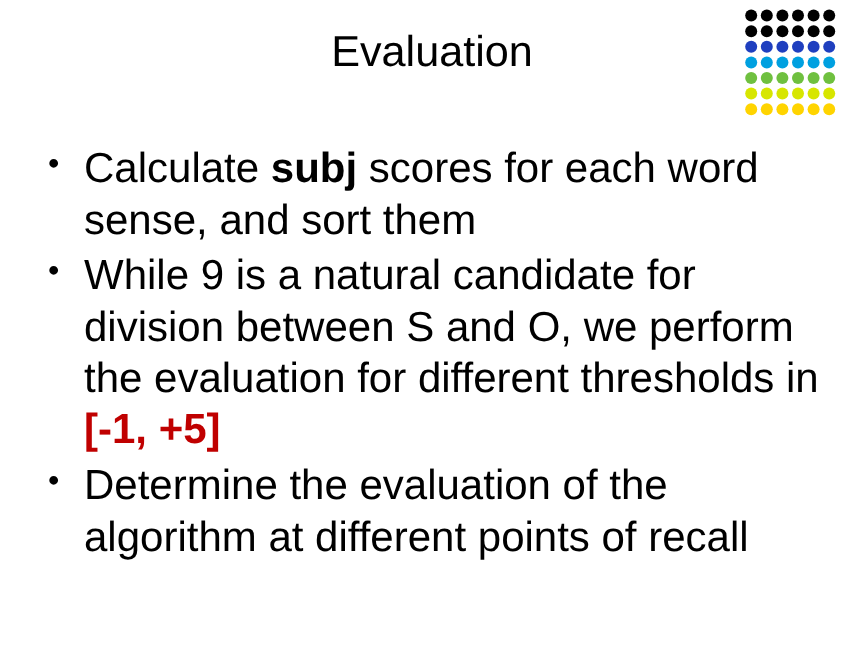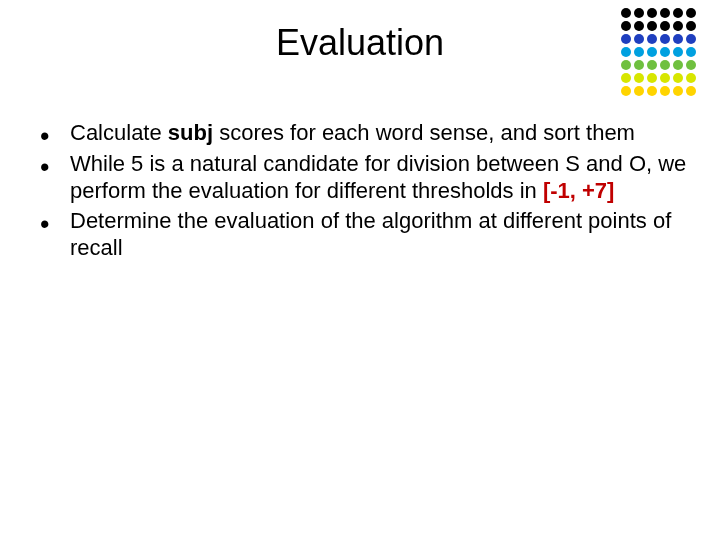--- a/index.html
+++ b/index.html
@@ -40,21 +40,21 @@
   .dot {
     width: 10px;
     height: 10px;
     border-radius: 50%;
   }
   .body {
     position: absolute;
     top: 120px;
     left: 32px;
     right: 24px;
-    font-size: 22px;
+    font-size: 35px;
     line-height: 1.22;
   }
   ul {
     list-style: none;
     padding: 0;
     margin: 0;
   }
   li {
     position: relative;
     padding-left: 38px;
@@ -123,21 +123,21 @@
   </div>
 
   <div class="title">Evaluation</div>
 
   <div class="body">
     <ul>
       <li>
         <span class="bullet-run">Calculate </span><span class="bullet-run b">subj</span><span class="bullet-run"> scores for each word sense, and sort them</span>
       </li>
       <li>
-        <span class="bullet-run">While 5 is a natural candidate for division between S and O, we perform the evaluation for different thresholds in </span><span class="bullet-run red">[-1, +7]</span>
+        <span class="bullet-run">While 9 is a natural candidate for division between S and O, we perform the evaluation for different thresholds in </span><span class="bullet-run red">[-1, +5]</span>
       </li>
       <li>
         <span class="bullet-run">Determine the evaluation of the algorithm at different points of recall</span>
       </li>
     </ul>
   </div>
 
 </div>
 
 </body></html>

